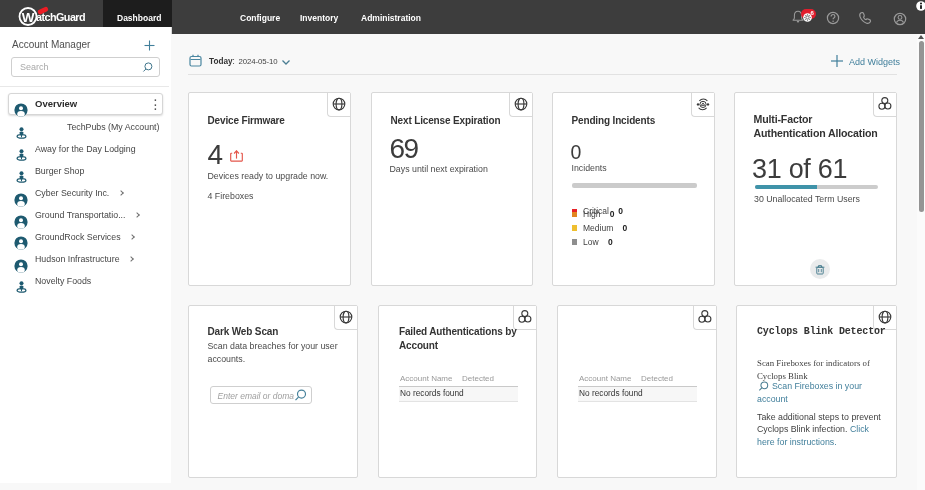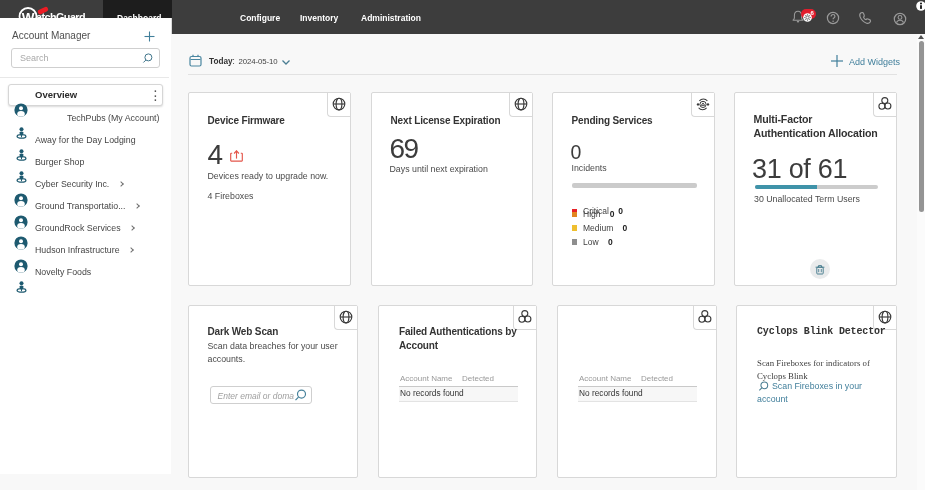--- a/index.html
+++ b/index.html
@@ -4,21 +4,21 @@
 <style>
   * { margin:0; padding:0; box-sizing:border-box; }
   html,body { width:925px; height:490px; overflow:hidden; }
   body { font-family:"Liberation Sans", sans-serif; position:relative; background:#f8f8f8; }
   .abs { position:absolute; }
   
   #topbar { position:absolute; left:0; top:0; width:925px; height:34px; background:#3d3d3d; }
   #navtab { position:absolute; left:103px; top:0; width:69px; height:34px; background:#1d1d1d; }
   .navitem { position:absolute; top:12.5px; color:#fff; font-size:8.5px; font-weight:bold; }
   
-  #sidebar { position:absolute; left:0; top:18px; width:172px; height:456px; background:#fff; border-right:1px solid #dadada; }
+  #sidebar { position:absolute; left:0; top:27px; width:172px; height:456px; background:#fff; border-right:1px solid #dadada; }
   .sideitem { position:absolute; left:35px; font-size:8.8px; color:#454545; white-space:nowrap; }
   .chev { display:inline-block; margin-left:7px; width:4px; height:4px; border-top:1.2px solid #6f6f6f; border-right:1.2px solid #6f6f6f; transform:rotate(45deg); margin-bottom:1px; }
   
   #main { position:absolute; left:171px; top:34px; width:754px; height:456px; background:#f8f8f8; }
   .card { position:absolute; background:#fff; border:1px solid #d8d8d8; border-radius:2px;padding-left:12px; }
   .cardtab { position:absolute; top:0; right:0; width:23.5px; height:23.5px; border-left:1px solid #d8d8d8; border-bottom:1px solid #d8d8d8; border-bottom-left-radius:4px; background:#fff; }
   .ct { position:absolute; font-size:10px; font-weight:bold; color:#333; letter-spacing:-0.15px; }
   .big { position:absolute; font-size:28px; color:#3c3c3c; line-height:30px; }
   .small { position:absolute; font-size:8.8px; color:#4a4a4a; line-height:13.3px; }
   .teal { color:#417f9b; }
@@ -210,21 +210,21 @@
   <div class="big" style="left:17.5px; top:41px; letter-spacing:-1.5px;">69</div>
   <div class="small" style="left:17.5px; top:69.8px;">Days until next expiration</div>
 </div>
 
 <div class="card" style="left:552px; top:92px; width:163px; height:194px;">
   <div class="cardtab">
       <svg style="position:absolute;left:4px;top:4px;" width="14" height="14" viewBox="0 0 14 14">
         <use href="#tsync"></use>
       </svg>
     </div>
-  <div class="ct" style="left:18.5px; top:21px;">Pending Services</div>
+  <div class="ct" style="left:18.5px; top:21px;">Pending Incidents</div>
   <div class="abs" style="left:17.5px; top:48px; font-size:19.5px; color:#3c3c3c; line-height:22px;">0</div>
   <div class="small" style="left:18.5px; top:68.5px;">Incidents</div>
   <div class="abs" style="left:18.5px; top:90px; width:125.5px; height:4.5px; background:#cbcbcb; border-radius:2px;"></div>
   <div class="leg" style="top:112px;"><span class="sq" style="background:#e82127;"></span>Critical <b>0</b></div>
   <div class="leg" style="top:115.2px;"><span class="sq" style="background:#e2861f;"></span>High <b>0</b></div>
   <div class="leg" style="top:128.9px;"><span class="sq" style="background:#efbf2f;"></span>Medium <b>0</b></div>
   <div class="leg" style="top:142.6px;"><span class="sq" style="background:#8e8e8e;"></span>Low <b>0</b></div>
 </div>
 
 <div class="card" style="left:734px; top:92px; width:163px; height:194px;">
@@ -299,20 +299,21 @@
       </svg>
     </div>
   <div class="ct" style="left:20px; top:19px;font-family:Liberation Mono, monospace;">Cyclops Blink Detector</div>
   <div class="small" style="left:20px; top:51px; width:130px; line-height:13px; color:#3f3f3f;font-family:Liberation Serif, serif;">Scan Fireboxes for indicators of Cyclops Blink</div>
   <svg class="abs" style="left:21px; top:75px;" width="11" height="11" viewBox="0 0 11 11">
     <circle cx="6.3" cy="4.3" r="3.4" fill="none" stroke="#4a7d92" stroke-width="1.05"></circle>
     <line x1="3.8" y1="6.9" x2="1.3" y2="9.4" stroke="#4a7d92" stroke-width="1.05"></line>
   </svg>
   <div class="abs teal" style="left:35px; top:74.2px; font-size:8.8px; line-height:12.7px;">Scan Fireboxes in your</div>
   <div class="abs teal" style="left:20px; top:86.9px; font-size:8.8px; line-height:12.7px;">account</div>
+  <div class="small" style="left:20px; top:104.5px; width:140px; line-height:12.75px; color:#3f3f3f;">Take additional steps to prevent Cyclops Blink infection. <span class="teal">Click<br>here for instructions.</span></div>
 </div>
 
 <svg class="abs" style="left:189px; top:54px;" width="13" height="13" viewBox="0 0 13 13">
   <rect x="1" y="2.5" width="11" height="9.5" rx="1.5" fill="none" stroke="#4a86a0" stroke-width="1.2"></rect>
   <line x1="1.5" y1="5.5" x2="11.5" y2="5.5" stroke="#4a86a0" stroke-width="1"></line>
   <line x1="4" y1="0.8" x2="4" y2="3" stroke="#4a86a0" stroke-width="1.2"></line>
   <line x1="9" y1="0.8" x2="9" y2="3" stroke="#4a86a0" stroke-width="1.2"></line>
 </svg>
 <div class="abs" style="left:209px; top:56.5px; font-size:8.2px; color:#333;"><b>Today</b>:</div>
 <div class="abs" style="left:238.5px; top:56.8px; font-size:7.8px; color:#444; letter-spacing:-0.1px;">2024-05-10</div>

